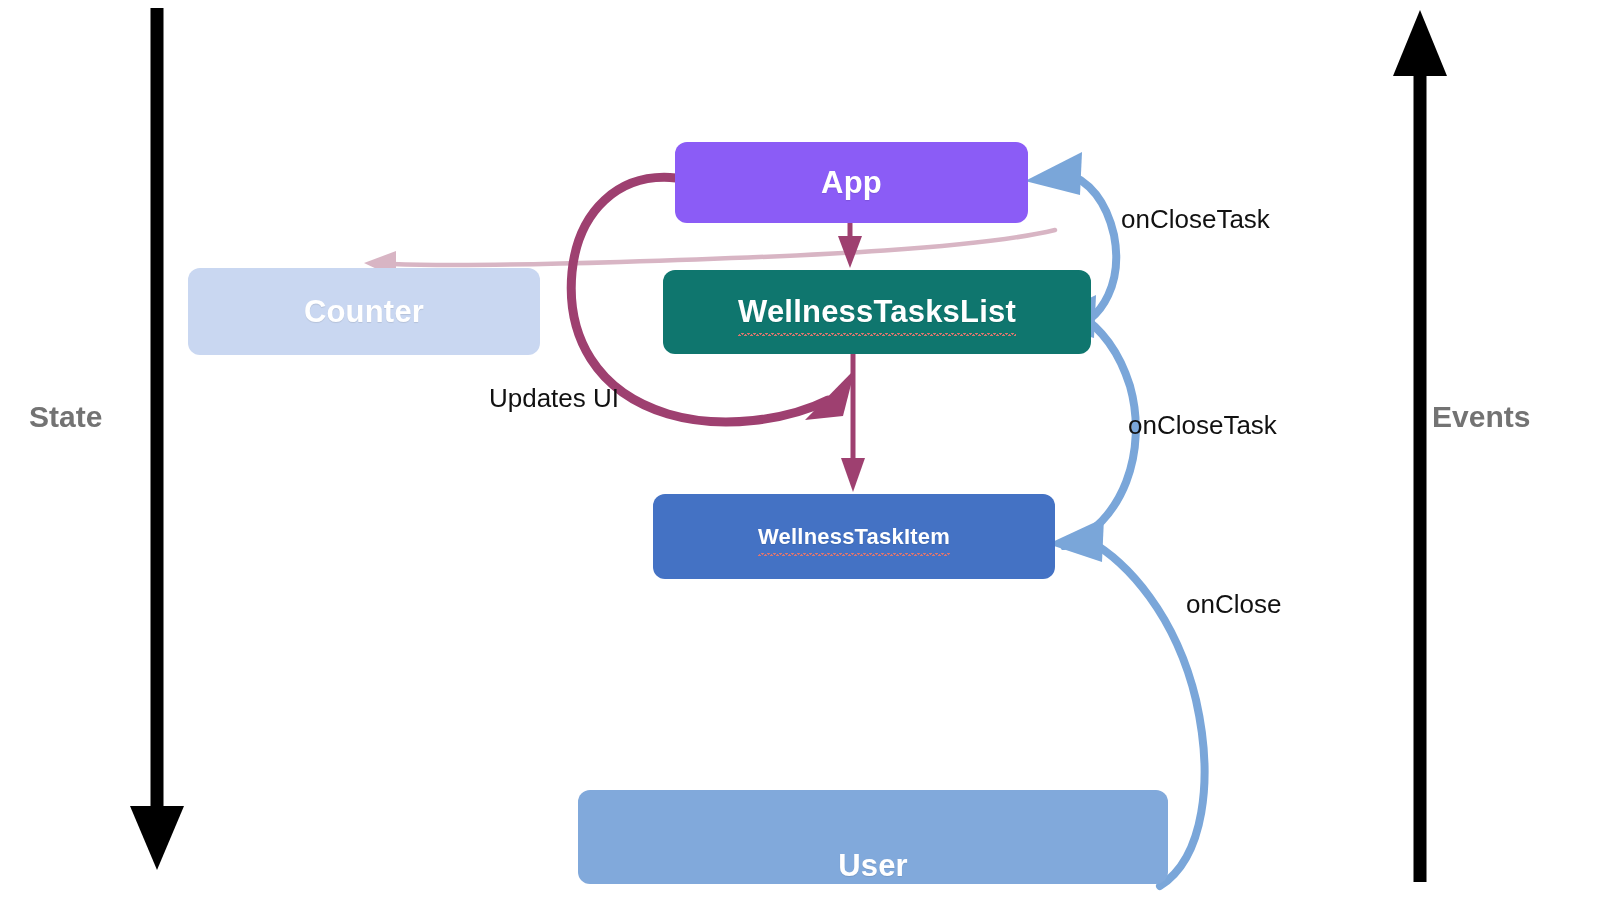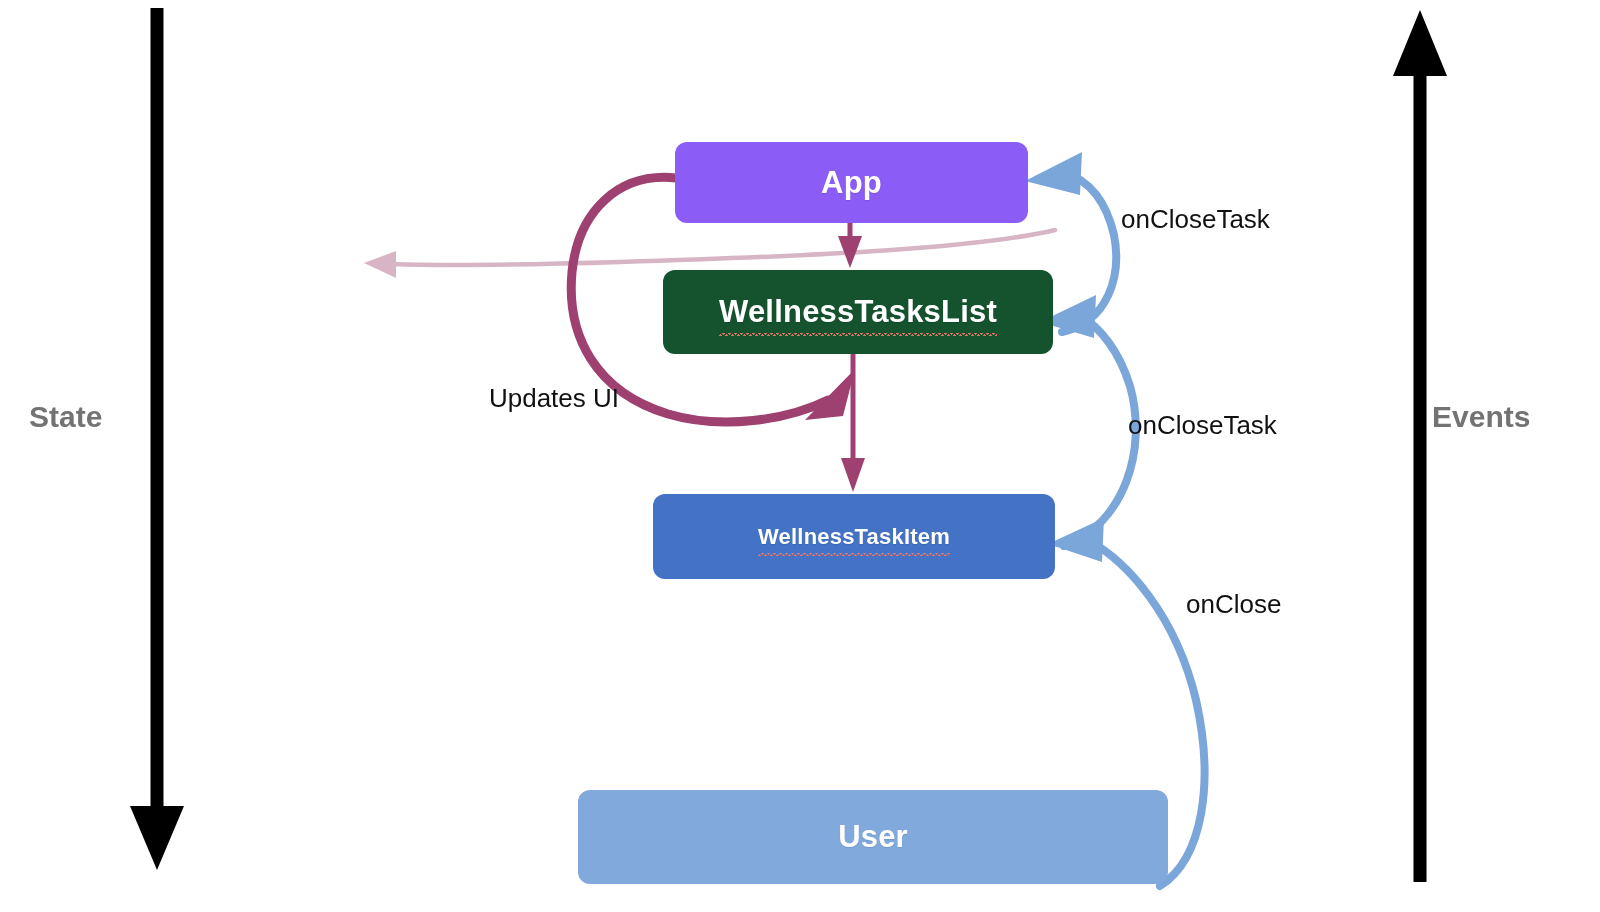--- a/index.html
+++ b/index.html
@@ -9,30 +9,30 @@
   svg.layer{position:absolute;left:0;top:0;width:1600px;height:912px;}
 
   .node{position:absolute;display:flex;align-items:center;justify-content:center;
         border-radius:12px;box-sizing:border-box;}
   .node span{font-weight:bold;color:#ffffff;letter-spacing:.2px;
              text-shadow:0 1px 1px rgba(0,0,0,.10);white-space:nowrap;}
 
   #node-app{left:675px;top:142px;width:353px;height:81px;background:#8b5cf6;}
   #node-app span{font-size:31px;}
 
-  #node-list{left:663px;top:270px;width:390px;height:84px;background:#14532d;}
+  #node-list{left:663px;top:270px;width:428px;height:84px;background:#0f766e;}
   #node-list span{font-size:31px;}
 
   #node-item{left:653px;top:494px;width:402px;height:85px;background:#4472C4;}
   #node-item span{font-size:22px;}
 
   #node-counter{left:188px;top:268px;width:352px;height:87px;background:#C9D7F1;}
   #node-counter span{font-size:31px;}
 
-  #node-user{left:578px;top:790px;width:590px;height:94px;background:#81A9DB;}
+  #node-user{left:578px;top:790px;width:590px;height:94px;background:#81A9DB;align-items:flex-end;}
   #node-user span{font-size:31px;}
 
   
   .spell{position:relative;}
   .spell::after{content:"";position:absolute;left:0;right:0;bottom:-6px;height:3px;
     background-image:
       radial-gradient(circle at 1.5px 2.6px, #e2776e 1.3px, transparent 1.5px),
       radial-gradient(circle at 4.5px 0.4px, #e2776e 1.3px, transparent 1.5px);
     background-size:6px 3px;background-repeat:repeat-x;opacity:.95;}
 
@@ -120,20 +120,23 @@
   </div>
 
   <div class="node" id="node-list">
     <span class="spell">WellnessTasksList</span>
   </div>
 
   <div class="node" id="node-item">
     <span class="spell">WellnessTaskItem</span>
   </div>
 
+  <div class="node" id="node-counter">
+    <span>Counter</span>
+  </div>
 
   <div class="node" id="node-user">
     <span>User</span>
   </div>
 
   <div class="axis-label" id="label-state">State</div>
   <div class="axis-label" id="label-events">Events</div>
 
   <div class="edge-label" id="lbl-oncloseTask-1">onCloseTask</div>
   <div class="edge-label" id="lbl-oncloseTask-2">onCloseTask</div>

